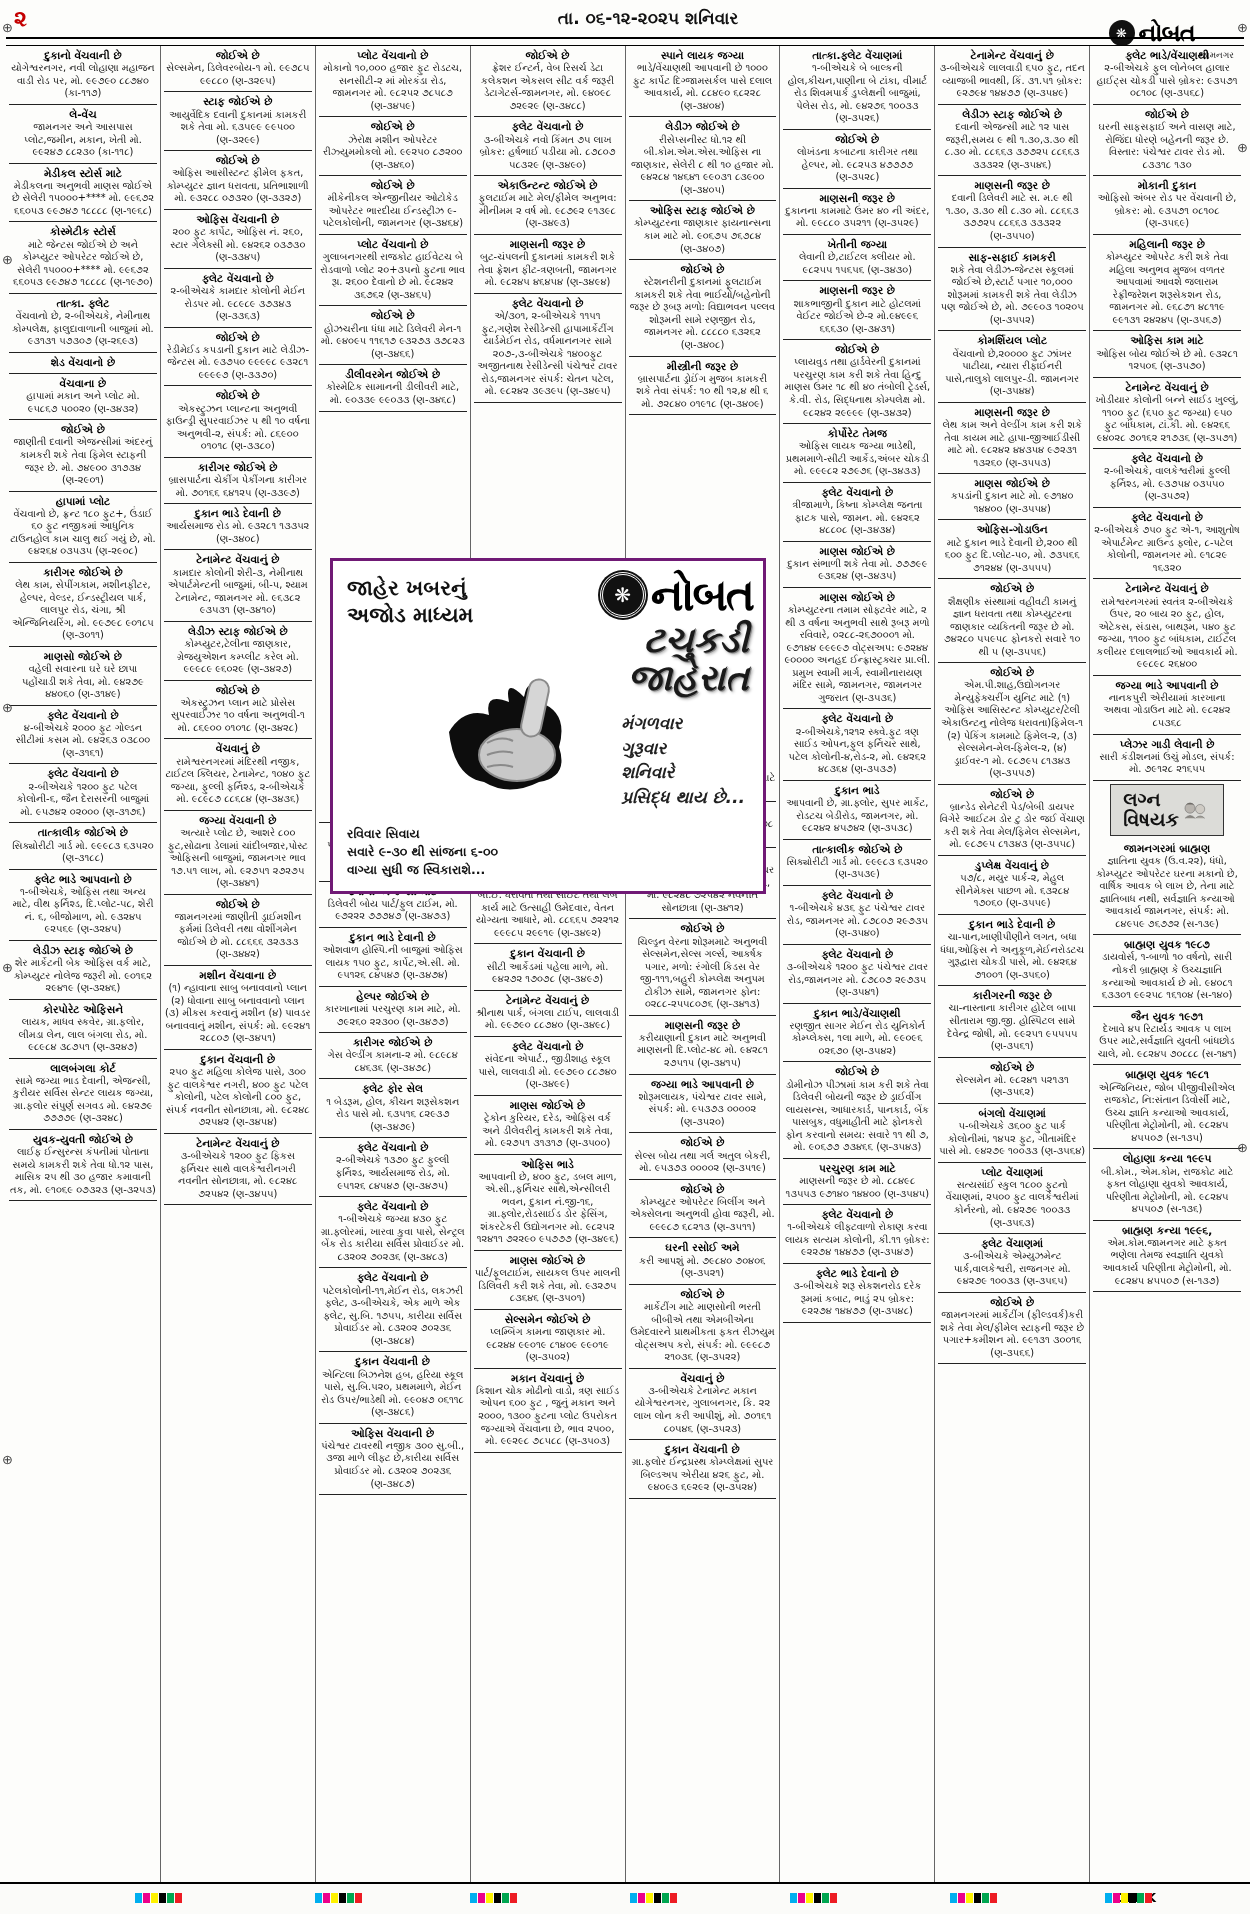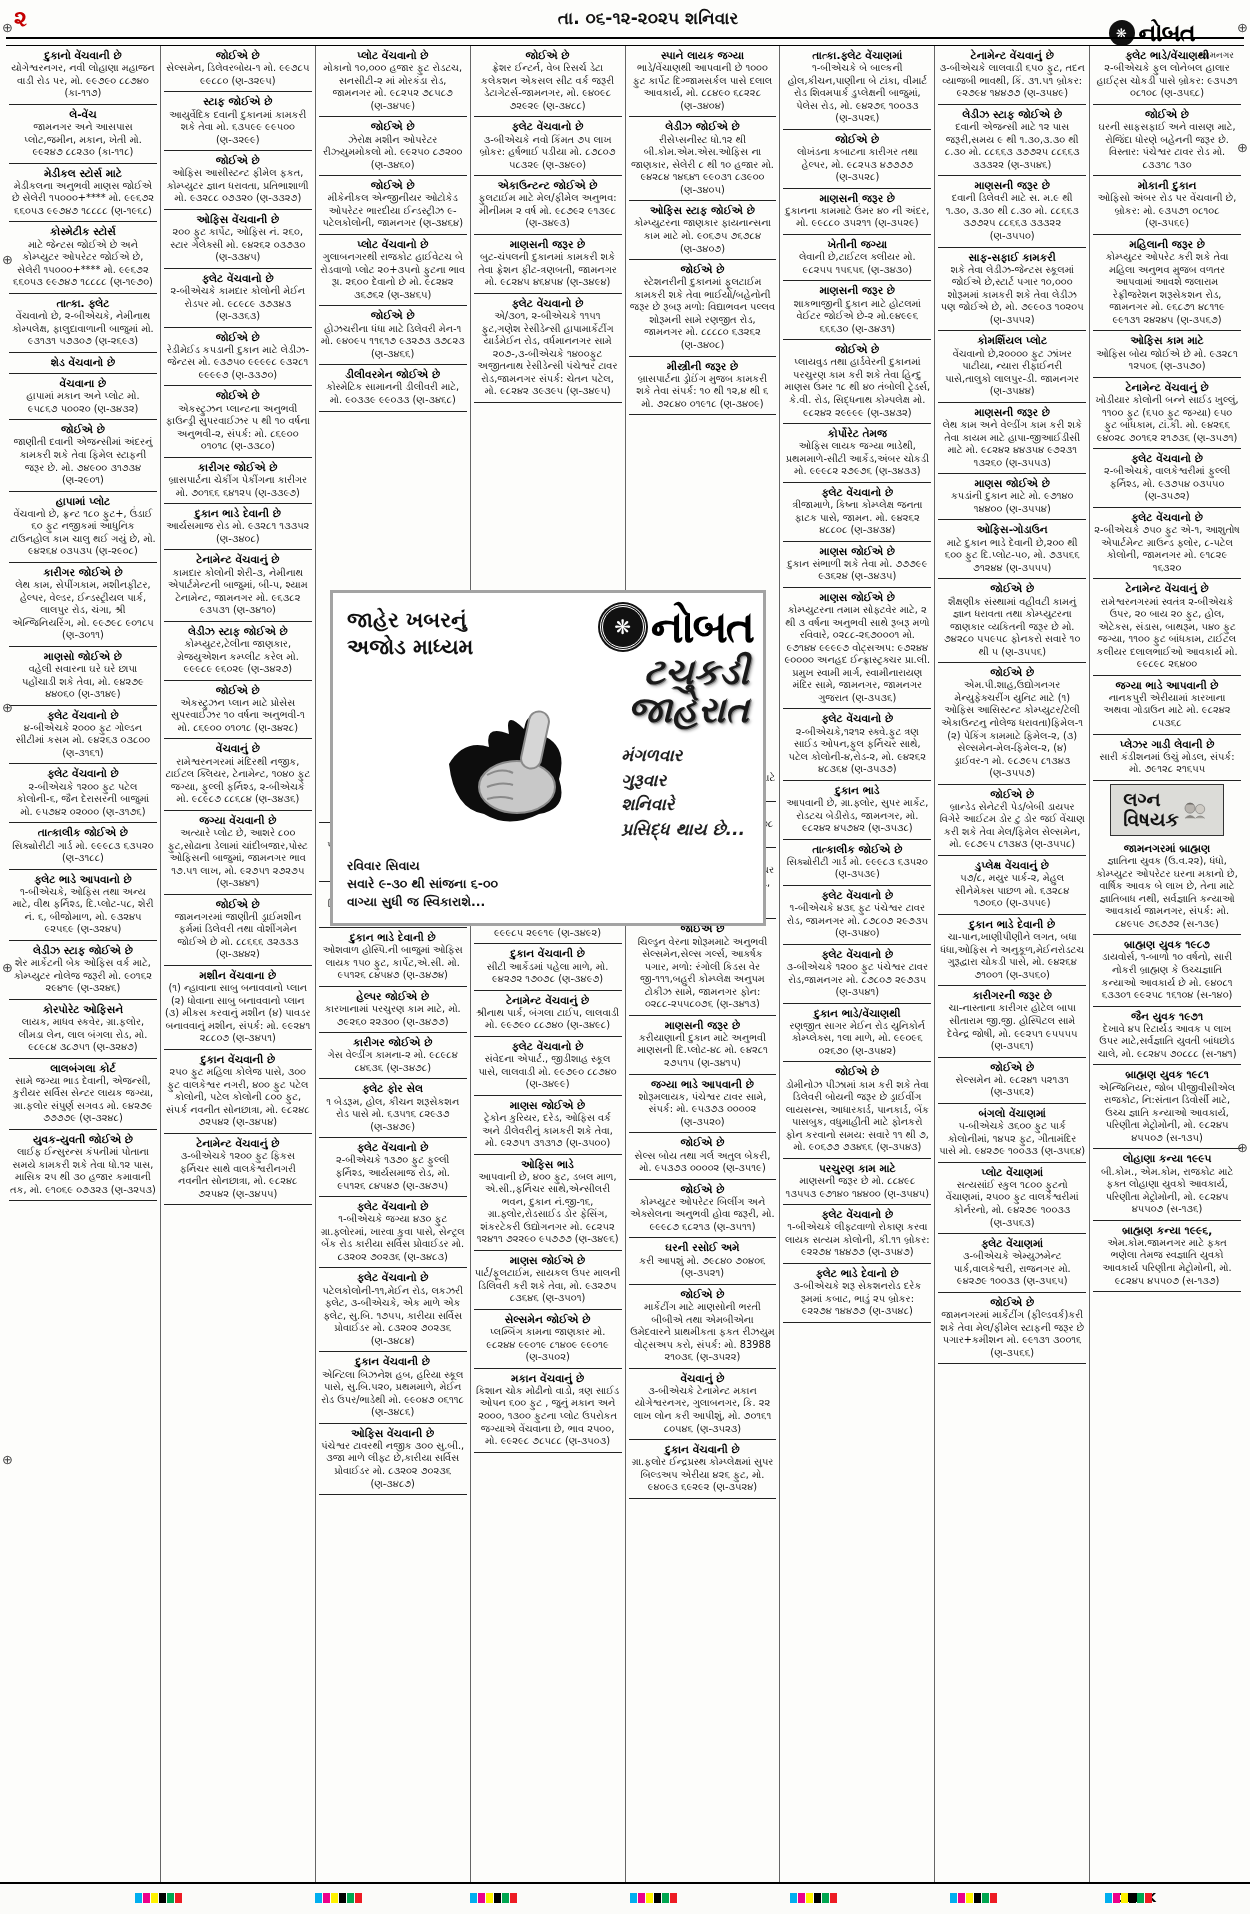--- a/index.html
+++ b/index.html
@@ -18,22 +18,22 @@
                border-top:2.5px solid #000;border-bottom:1.5px solid #000;}
   
   .columns{position:absolute;top:46px;left:6px;right:6px;bottom:32px;display:flex;}
   .col{flex:1 1 0;min-width:0;padding:0 3px;border-left:1px solid #666;overflow:hidden;}
   .col:first-child{border-left:none;}
   .ad{border-bottom:1.2px solid #222;padding:3px 1px 4px;text-align:center;}
   .ad-title{font-size:10.6px;font-weight:bold;line-height:1.25;color:#000;}
   .ad-body{font-size:9.8px;line-height:1.28;color:#101010;}
   .spacer{border-bottom:none;}
   
-  .promo{position:absolute;left:330px;top:590px;width:436px;height:336px;background:#fff;
-         border:3px solid #a3a3a3;z-index:6;box-sizing:border-box;}
+  .promo{position:absolute;left:330px;top:558px;width:436px;height:336px;background:#fff;
+         border:3px solid #701a75;z-index:6;box-sizing:border-box;}
   .promo-tagline{position:absolute;left:14px;top:14px;font-size:21px;font-weight:bold;line-height:1.3;color:#111;}
   .promo-logo{position:absolute;right:10px;top:8px;display:flex;align-items:center;gap:5px;}
   .promo-logo .emblem2{width:40px;height:40px;border-radius:50%;background:#111;color:#fff;display:flex;
                        align-items:center;justify-content:center;font-size:20px;border:3px double #fff;box-shadow:0 0 0 2px #111;}
   .promo-brand{font-size:44px;font-weight:bold;letter-spacing:-2px;color:#000;}
   .promo-title{position:absolute;right:14px;top:60px;text-align:right;font-size:36px;font-weight:bold;
                font-style:italic;line-height:1.05;color:#1a1a1a;
                text-shadow:1px 1px 0 #888,2px 2px 3px #aaa;}
   .promo-days{position:absolute;right:18px;top:150px;text-align:left;font-size:17px;font-weight:bold;
               font-style:italic;line-height:1.45;color:#222;}
@@ -422,21 +422,21 @@
         <div class="ad">
           <div class="ad-title">જોઈએ છે</div>
           <div class="ad-body">કોમ્પ્યુટર ઓપરેટર બિલીંગ અને એક્સેલના અનુભવી હોવા જરૂરી, મો. ૯૯૯૮૭ ૬૮૨૧૩ (ણ-૩૫૧૧)</div>
         </div>
         <div class="ad">
           <div class="ad-title">ઘરની રસોઈ અમે</div>
           <div class="ad-body">કરી આપશું મો. ૭૯૮૪૦ ૭૦૪૦૬ (ણ-૩૫૨૧)</div>
         </div>
         <div class="ad">
           <div class="ad-title">જોઈએ છે</div>
-          <div class="ad-body">માર્કેટીંગ માટે માણસોની ભરતી બીબીએ તથા એમબીએના ઉમેદવારને પ્રાથમીકતા ફકત રીઝયુમ વોટ્સઅપ કરો, સંપર્ક: મો. 83988 ૨૧૦૩૬ (ણ-૩૫૨૨)</div>
+          <div class="ad-body">માર્કેટીંગ માટે માણસોની ભરતી બીબીએ તથા એમબીએના ઉમેદવારને પ્રાથમીકતા ફકત રીઝયુમ વોટ્સઅપ કરો, સંપર્ક: મો. ૯૯૯૮૭ ૨૧૦૩૬ (ણ-૩૫૨૨)</div>
         </div>
         <div class="ad">
           <div class="ad-title">વેંચવાનું છે</div>
           <div class="ad-body">૩-બીએચકે ટેનામેન્ટ મકાન યોગેશ્વરનગર, ગુલાબનગર, કિ. ૨૨ લાખ લોન કરી આપીશું, મો. ૭૦૧૬૧ ૮૦૫૪૬ (ણ-૩૫૨૩)</div>
         </div>
         <div class="ad">
           <div class="ad-title">દુકાન વેંચવાની છે</div>
           <div class="ad-body">ગ્રા.ફલોર ઈન્દ્રપ્રસ્થ કોમ્પ્લેક્ષમાં સુપર બિલ્ડઅપ એરીયા ૪૨૬ ફુટ, મો. ૯૪૦૯૩ ૬૯૨૯૨ (ણ-૩૫૨૪)</div>
         </div>
       </div>

